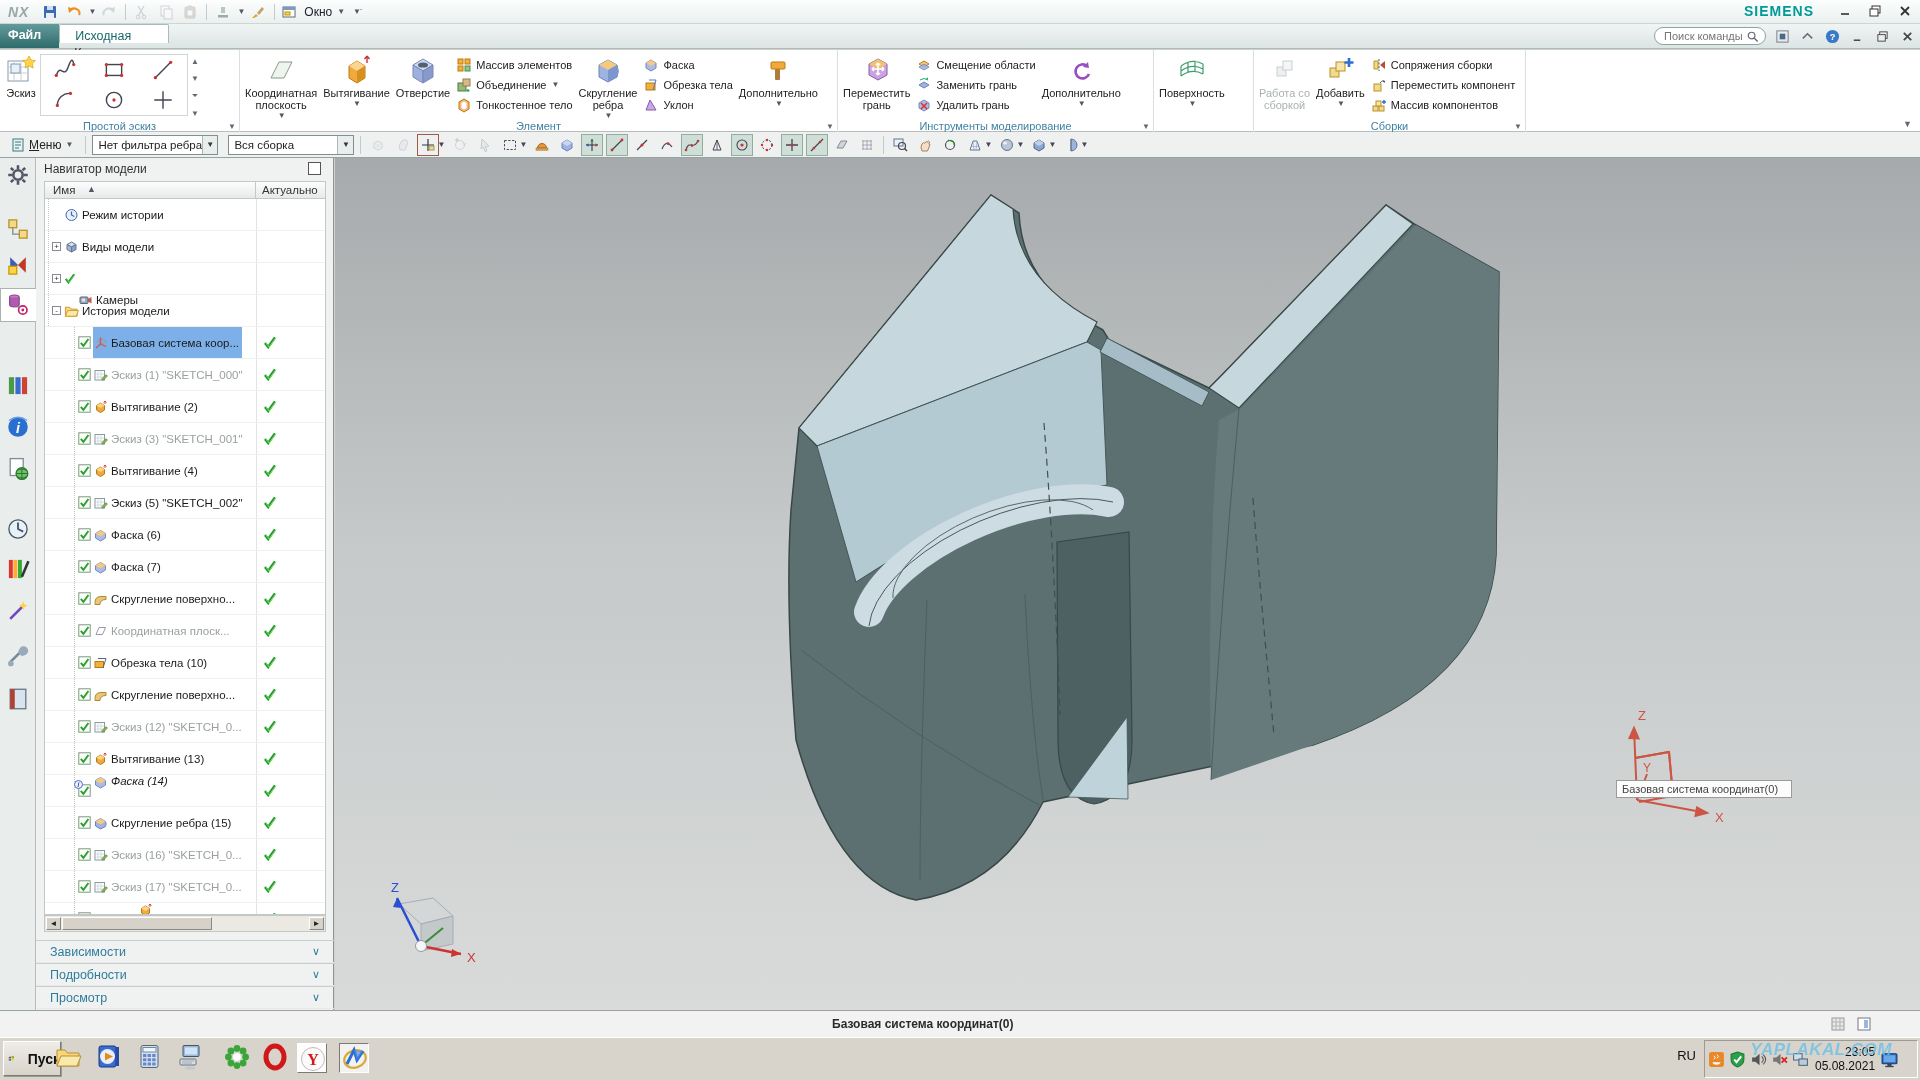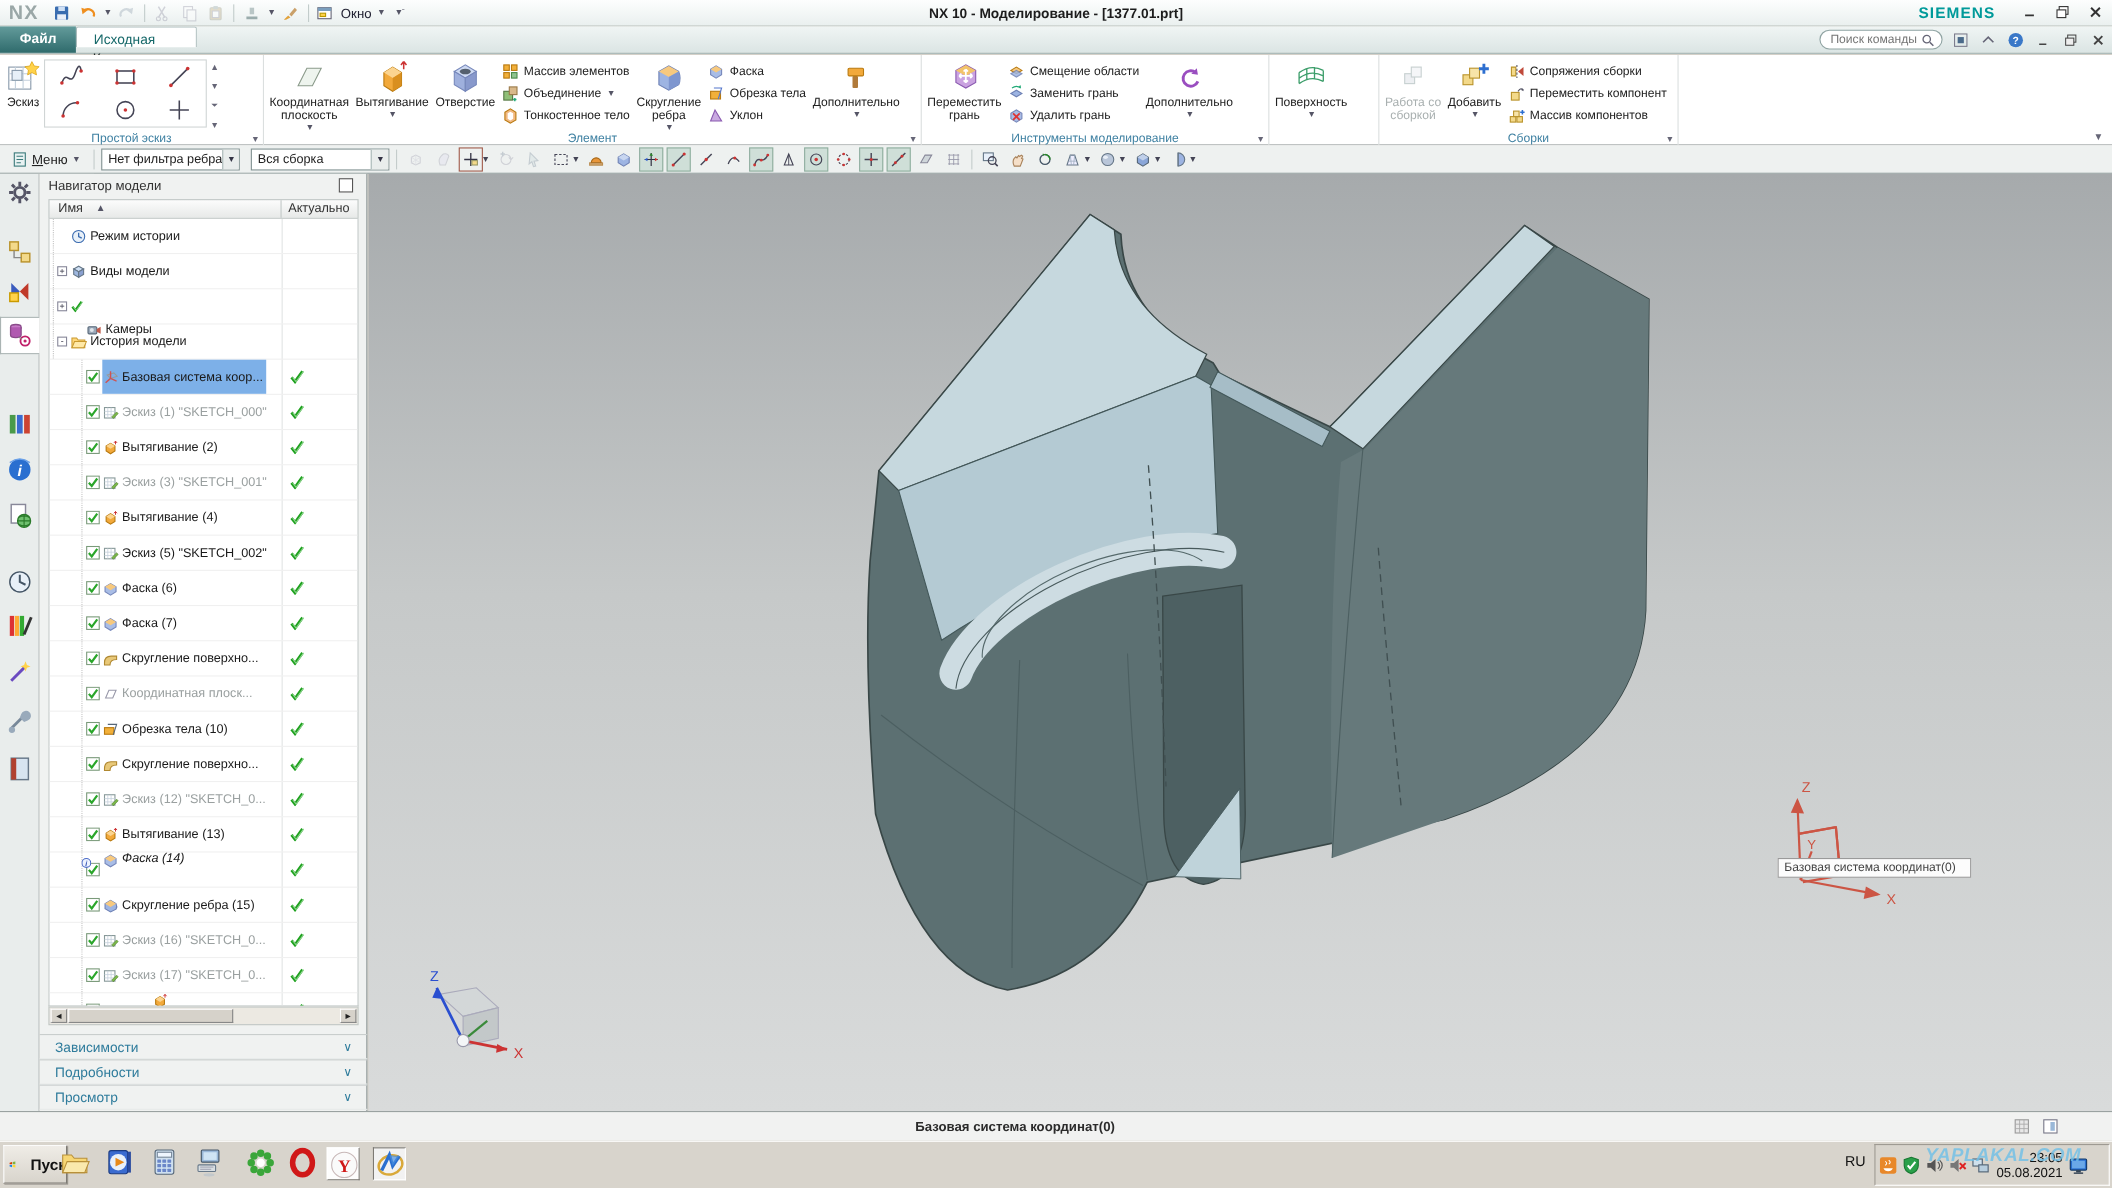--- a/index.html
+++ b/index.html
@@ -4,37 +4,37 @@
 <style>
   html,body{margin:0;padding:0;background:#777;}
   #screen{position:relative;width:1920px;height:1080px;overflow:hidden;background:#d4d0c8;
     font-family:"Liberation Sans","DejaVu Sans",sans-serif;font-size:12px;color:#222;}
   #screen *{box-sizing:border-box;}
   .abs{position:absolute;}
   svg{display:block;}
   
   .titlebar{left:0;top:0;width:1920px;height:24px;background:linear-gradient(#fdfefe,#eaf0ef);
     border-bottom:1px solid #cdd6d5;display:flex;align-items:center;}
-  .nxlogo{font-weight:bold;font-size:18px;color:#9aa7a7;margin:0 10px 0 8px;letter-spacing:1px;}
+  .nxlogo{font-weight:bold;font-size:14px;color:#9aa7a7;margin:0 10px 0 8px;letter-spacing:1px;font-style:italic;}
   .qat{display:flex;align-items:center;gap:2px;}
   .qat .qbtn{width:22px;height:20px;display:flex;align-items:center;justify-content:center;}
   .qat .qbtn svg{width:16px;height:16px;}
   .qat .dis{opacity:.4;}
   .qat .sep{width:1px;height:16px;background:#c2cccb;margin:0 3px;}
   .darr{font-size:8px;color:#556;margin-left:1px;}
   .winmenu-lbl{font-size:12px;color:#223;margin:0 2px;}
   .title-center{position:absolute;left:0;right:0;text-align:center;font-weight:bold;font-size:12.5px;color:#1c1c1c;pointer-events:none;}
   .brand{position:absolute;right:106px;top:3px;color:#009a9a;font-weight:bold;font-size:14px;letter-spacing:1px;}
   .winbtns{position:absolute;right:4px;top:2px;display:flex;gap:8px;}
   .winbtns .wb{width:22px;height:18px;display:flex;align-items:center;justify-content:center;}
   
   .tabrow{left:0;top:24px;width:1920px;height:25px;background:linear-gradient(#f0f5f4,#dbe5e4);
     border-bottom:1px solid #a9baba;display:flex;align-items:stretch;}
   .tab{padding:4px 15px 0 15px;font-size:12.5px;color:#26302f;}
-  .tab-file{background:linear-gradient(#639b9b,#2f6b6c);color:#fff;font-weight:bold;padding:4px 18px 0 18px;}
+  .tab-file{background:linear-gradient(#639b9b,#2f6b6c);color:#fff;font-weight:bold;padding:4px 18px 0 8px;}
   .tab.active{background:#fff;color:#17696a;border:1px solid #a9baba;border-bottom:none;border-radius:2px 2px 0 0;margin-bottom:-1px;}
   .tab-right{position:absolute;right:4px;top:27px;display:flex;align-items:center;gap:7px;}
   .searchbox{width:112px;height:18px;border:1px solid #8fa3a2;border-radius:9px;background:#fff;display:flex;align-items:center;padding:0 4px 0 7px;}
   .searchbox input{border:none;outline:none;width:84px;font-size:11px;color:#777;background:transparent;font-family:inherit;}
   .mini{width:18px;height:18px;display:flex;align-items:center;justify-content:center;}
   
   .ribbon{left:0;top:50px;width:1920px;height:82px;background:#fff;border-bottom:1px solid #b9bdbd;}
   .rgroup{position:absolute;top:0;height:82px;border-right:1px solid #dbdfdf;padding:3px 2px 14px 2px;display:flex;align-items:flex-start;}
   .rglabel{position:absolute;bottom:0;left:0;right:0;text-align:center;font-size:11px;color:#3f81a2;}
   .rgdialog{position:absolute;right:3px;bottom:1px;font-size:8px;color:#667;}
@@ -183,21 +183,20 @@
           <svg viewBox="0 0 16 16" xmlns="http://www.w3.org/2000/svg">
             <rect x="2" y="3" width="12" height="10" fill="#fff" stroke="#667"></rect>
             <rect x="2" y="3" width="12" height="3" fill="#7b9ebd"></rect>
             <rect x="4" y="8" width="5" height="3" fill="#ffd24a" stroke="#b90"></rect>
           </svg>
         </span>
       <span class="winmenu-lbl">Окно</span>
       <span class="darr">▼</span>
       <span class="darr" style="margin-left:6px;">▼̄</span>
     </span>
-    <div class="title-center">NX 10 - Моделирование - [1377.01.prt]</div>
     <div class="brand">SIEMENS</div>
     <div class="winbtns">
       <span class="wb">
           <svg viewBox="0 0 14 14" width="14" height="14">
             <path d="M3 10 H11" stroke="#333" stroke-width="1.6"></path>
           </svg>
         </span>
       <span class="wb">
           <svg viewBox="0 0 14 14" width="14" height="14">
             <rect x="4" y="2" width="8" height="7" fill="#fff" stroke="#333"></rect>

